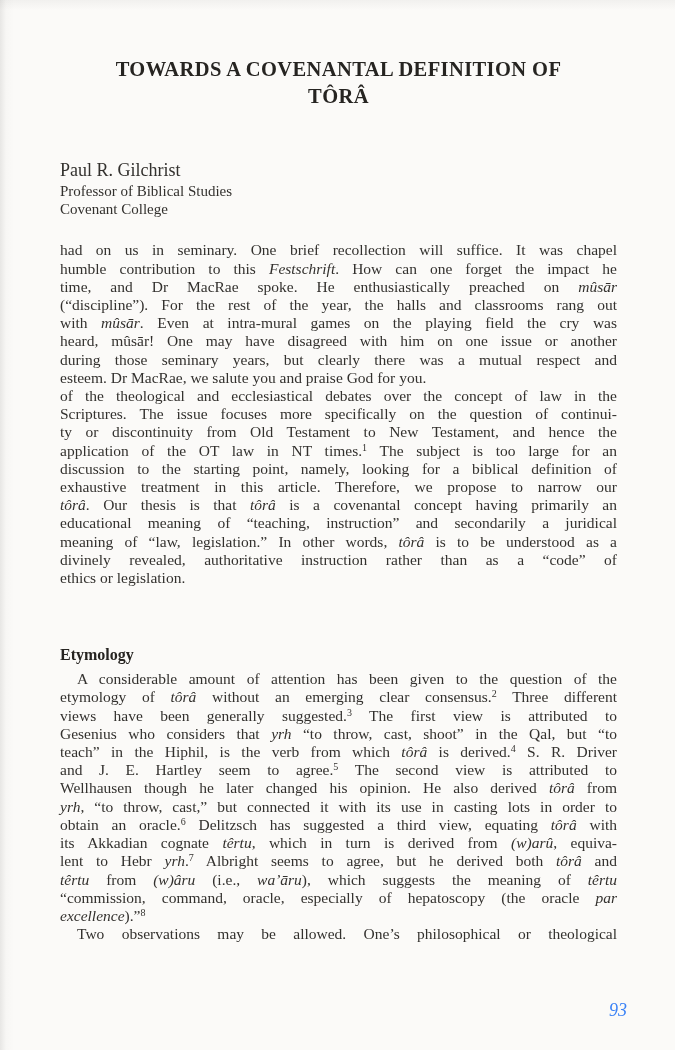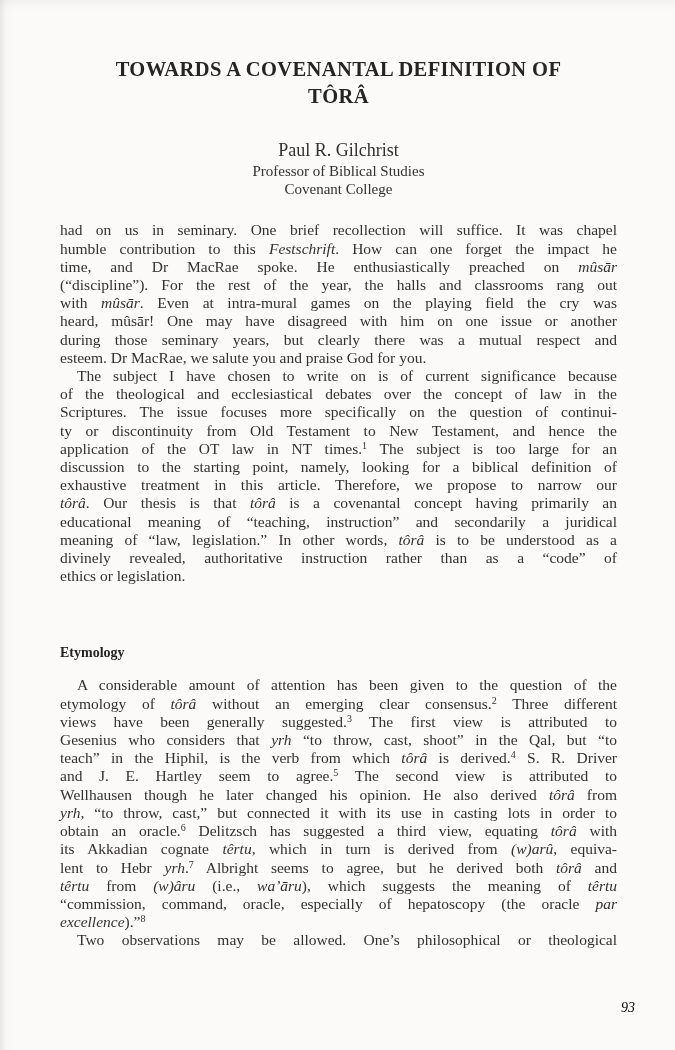--- a/index.html
+++ b/index.html
@@ -33,22 +33,22 @@
   h1.title {
     margin: 0;
     font-size: 20.5px;
     line-height: 27px;
     font-weight: bold;
     text-align: center;
     letter-spacing: 0.4px;
     color: #262421;
   }
   .author-block {
-    margin-top: 28px;
-    text-align: center;
+    margin-top: 48px;
+    text-align: left;
   }
   .author-name {
     font-size: 18px;
     line-height: 24px;
   }
   .author-role, .author-institution {
     font-size: 15px;
     line-height: 18.2px;
   }
   .body-text {
@@ -66,33 +66,33 @@
   .line.last { text-align-last: left; }
   .line sup {
     font-size: 10px;
     line-height: 0;
     vertical-align: baseline;
     position: relative;
     top: -5px;
   }
   .heading {
     font-weight: bold;
-    font-size: 14px;
+    font-size: 16px;
     line-height: 19px;
     margin-top: 58px;
-    margin-bottom: 14px;
+    margin-bottom: 6px;
     color: #262421;
   }
   .page-number {
     position: absolute;
     top: 1000px;
-    right: 40px;
+    right: 48px;
     font-style: italic;
-    font-size: 14px;
-    color: #000000;
+    font-size: 18px;
+    color: #3b82f6;
   }
 </style>
 </head>
 <body>
 
 <div class="scan-vignette"></div>
 
 <div class="page">
 
   <h1 class="title"><span>TOWARDS A COVENANTAL DEFINITION OF</span><br><span>TÔRÂ</span></h1>
@@ -108,21 +108,20 @@
         <div class="line">had on us in seminary. One brief recollection will suffice. It was chapel</div>
         <div class="line">humble contribution to this <i>Festschrift</i>. How can one forget the impact he</div>
         <div class="line">time, and Dr MacRae spoke. He enthusiastically preached on <i>mûsār</i></div>
         <div class="line">(“discipline”). For the rest of the year, the halls and classrooms rang out</div>
         <div class="line">with <i>mûsār</i>. Even at intra-mural games on the playing field the cry was</div>
         <div class="line">heard, mûsār! One may have disagreed with him on one issue or another</div>
         <div class="line">during those seminary years, but clearly there was a mutual respect and</div>
         <div class="line last">esteem. Dr MacRae, we salute you and praise God for you.</div>
       </div>
       <div class="para">
-        <div class="line indent">The subject I have chosen to write on is of current significance because</div>
         <div class="line">of the theological and ecclesiastical debates over the concept of law in the</div>
         <div class="line">Scriptures. The issue focuses more specifically on the question of continui-</div>
         <div class="line">ty or discontinuity from Old Testament to New Testament, and hence the</div>
         <div class="line">application of the OT law in NT times.<sup>1</sup> The subject is too large for an</div>
         <div class="line">discussion to the starting point, namely, looking for a biblical definition of</div>
         <div class="line">exhaustive treatment in this article. Therefore, we propose to narrow our</div>
         <div class="line"><i>tôrâ</i>. Our thesis is that <i>tôrâ</i> is a covenantal concept having primarily an</div>
         <div class="line">educational meaning of “teaching, instruction” and secondarily a juridical</div>
         <div class="line">meaning of “law, legislation.” In other words, <i>tôrâ</i> is to be understood as a</div>
         <div class="line">divinely revealed, authoritative instruction rather than as a “code” of</div>

